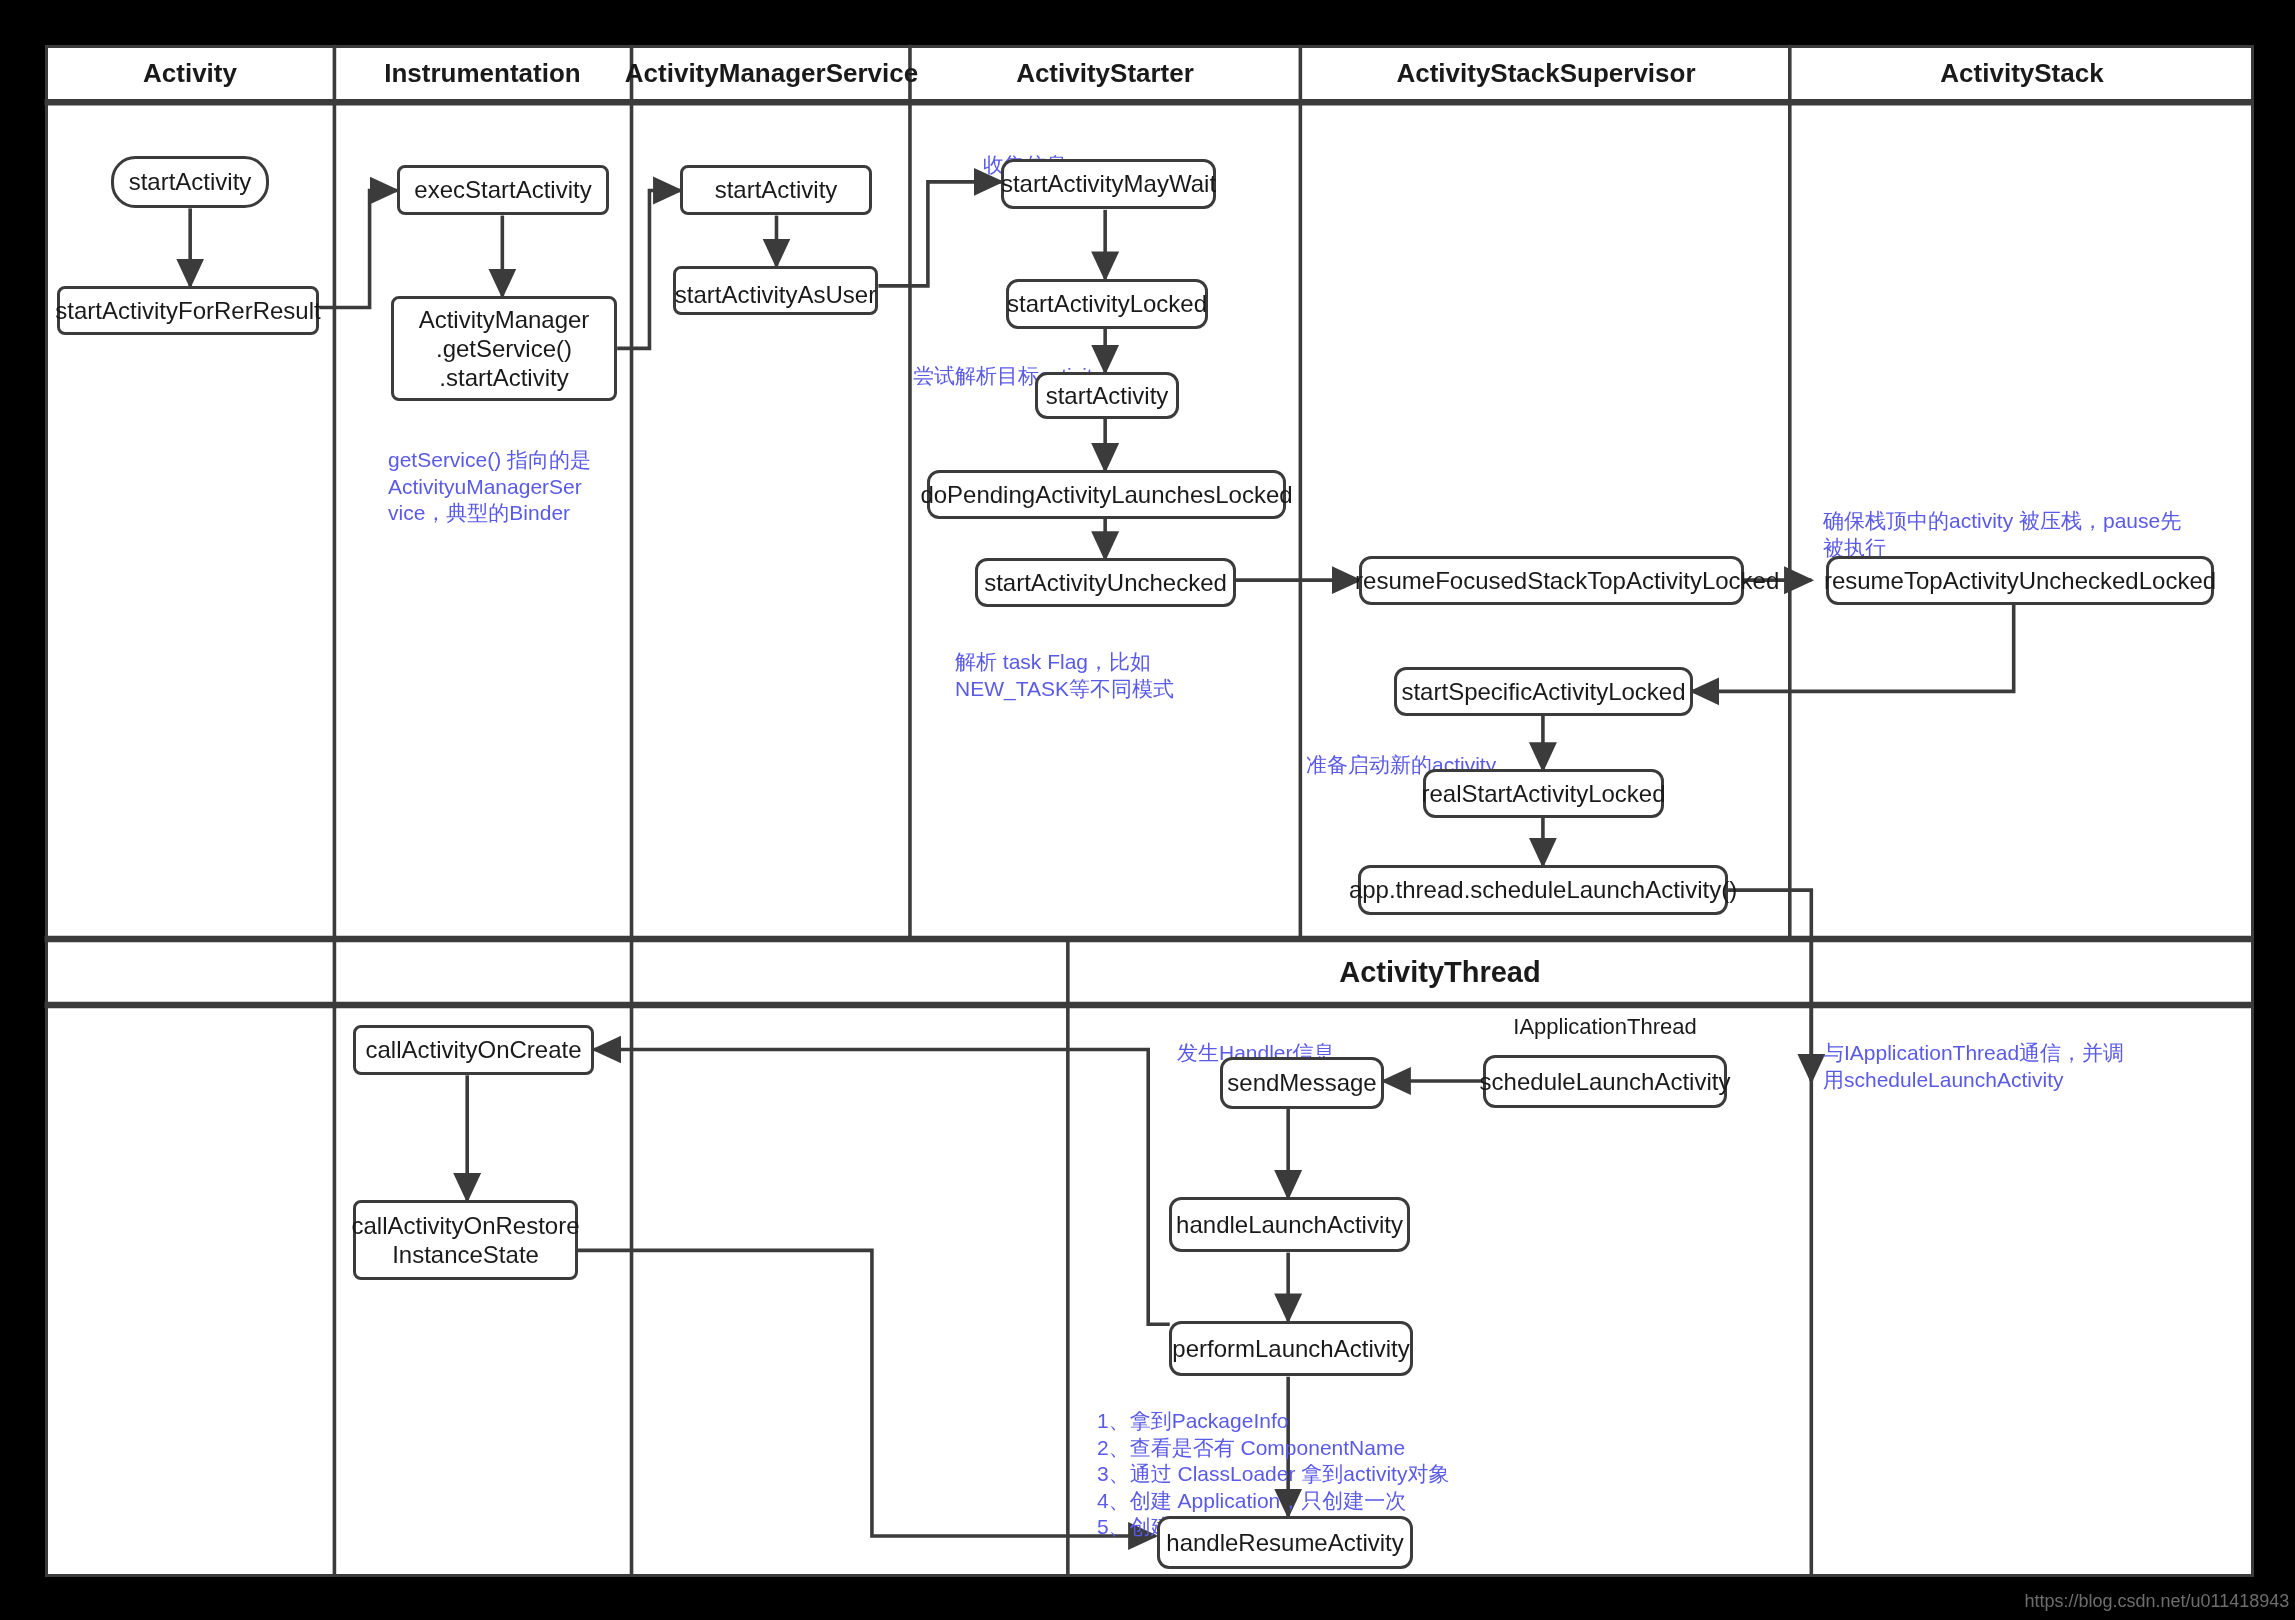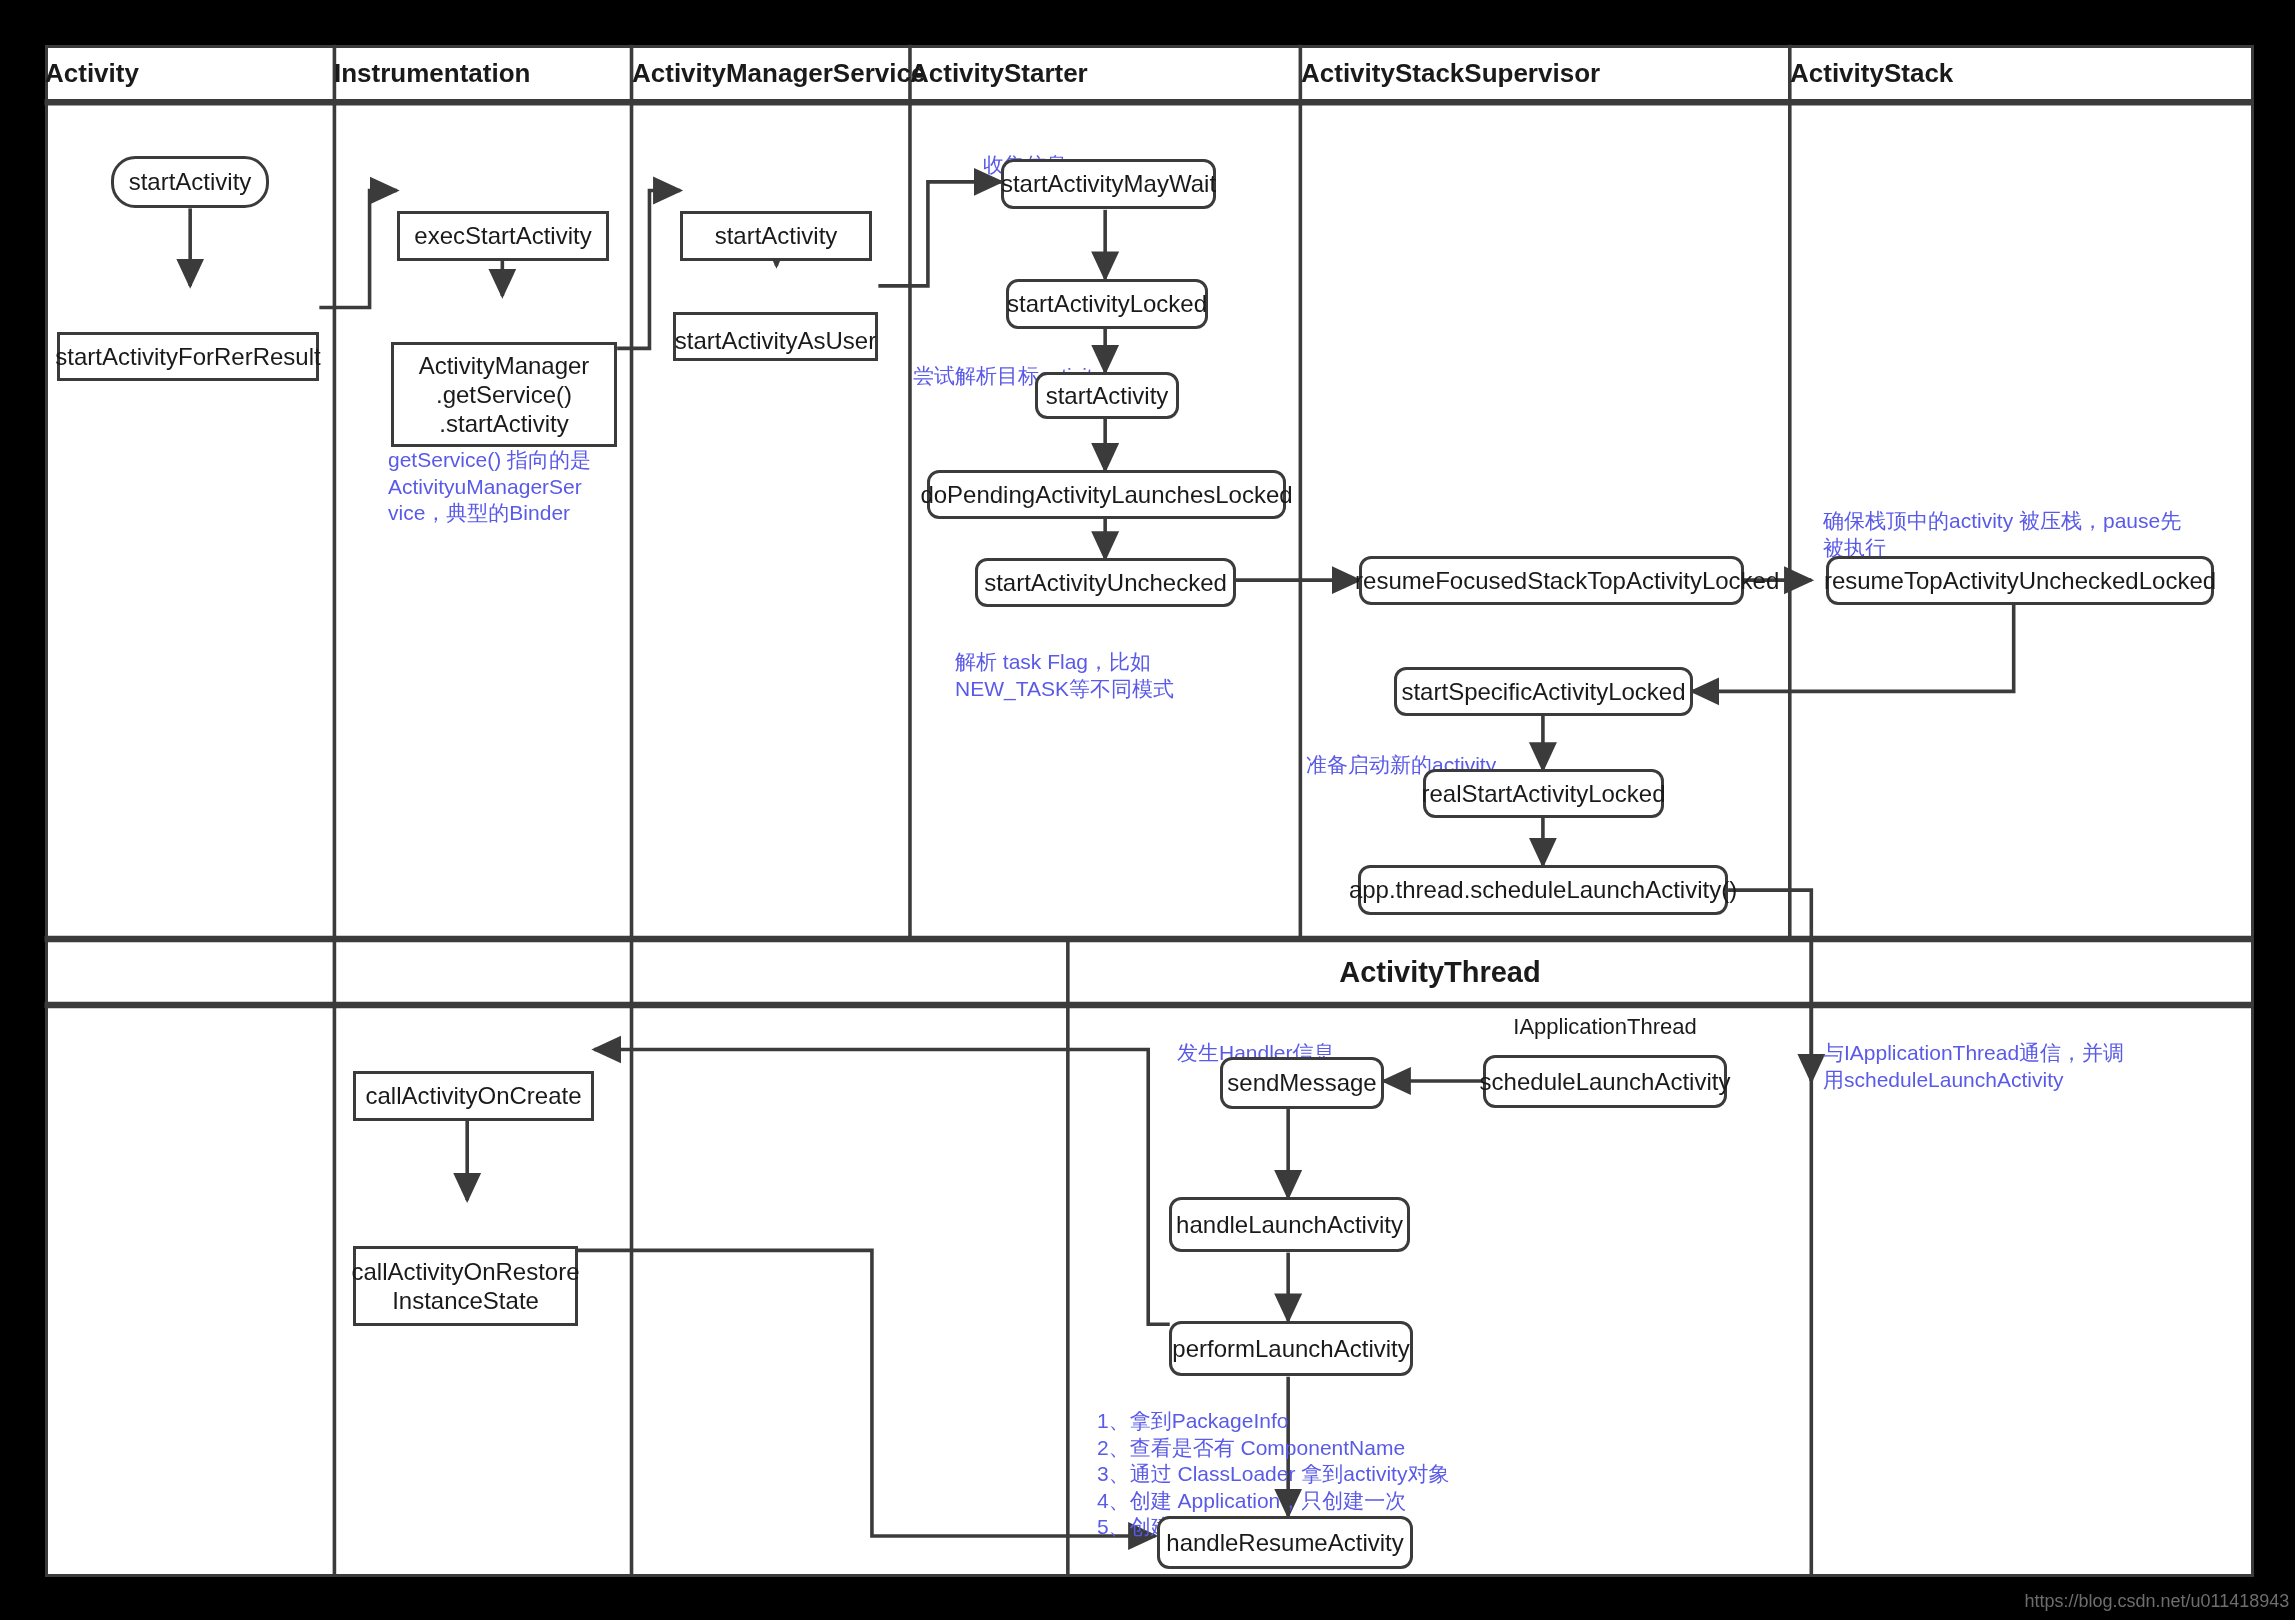--- a/index.html
+++ b/index.html
@@ -7,23 +7,23 @@
   #stage{position:relative;width:2295px;height:1621px;background:#000;overflow:hidden;}
   #sheet{position:absolute;left:45px;top:45px;width:2209px;height:1532px;background:#ffffff;
          border:3.6px solid #3b3b3b;box-sizing:border-box;}
   svg.layer{position:absolute;left:0;top:0;width:2295px;height:1621px;overflow:visible;pointer-events:none;}
 
   .node{position:absolute;box-sizing:border-box;background:#ffffff;border:3.6px solid #3b3b3b;
         display:flex;align-items:center;justify-content:center;text-align:center;
         color:#1a1a1a;font-size:24px;line-height:1.22;padding:2.9px 8.6px;}
   .node.rnd{border-radius:12.2px;}
   .node.pill{border-radius:24.4px;}
-  .node.sq{border-radius:0px;margin-top:46px;}
-
-  .colhdr{position:absolute;display:flex;align-items:center;
+  .node.sq{border-radius:8px;}
+
+  .colhdr{position:absolute;display:flex;align-items:center;justify-content:center;
           font-size:26px;font-weight:bold;color:#1a1a1a;text-align:center;}
   .bandhdr{position:absolute;display:flex;align-items:center;justify-content:center;
           font-size:29px;font-weight:bold;color:#1a1a1a;text-align:right;}
 
   .note{position:absolute;color:#5a5ae8;font-size:21px;line-height:1.26;text-align:left;
         white-space:pre-line;}
   .note.left{text-align:left;}
   .plain{position:absolute;color:#1a1a1a;font-size:22px;text-align:center;}
 
   .watermark{position:absolute;right:5.7px;bottom:8.6px;color:#6d6d6d;font-size:18px;

